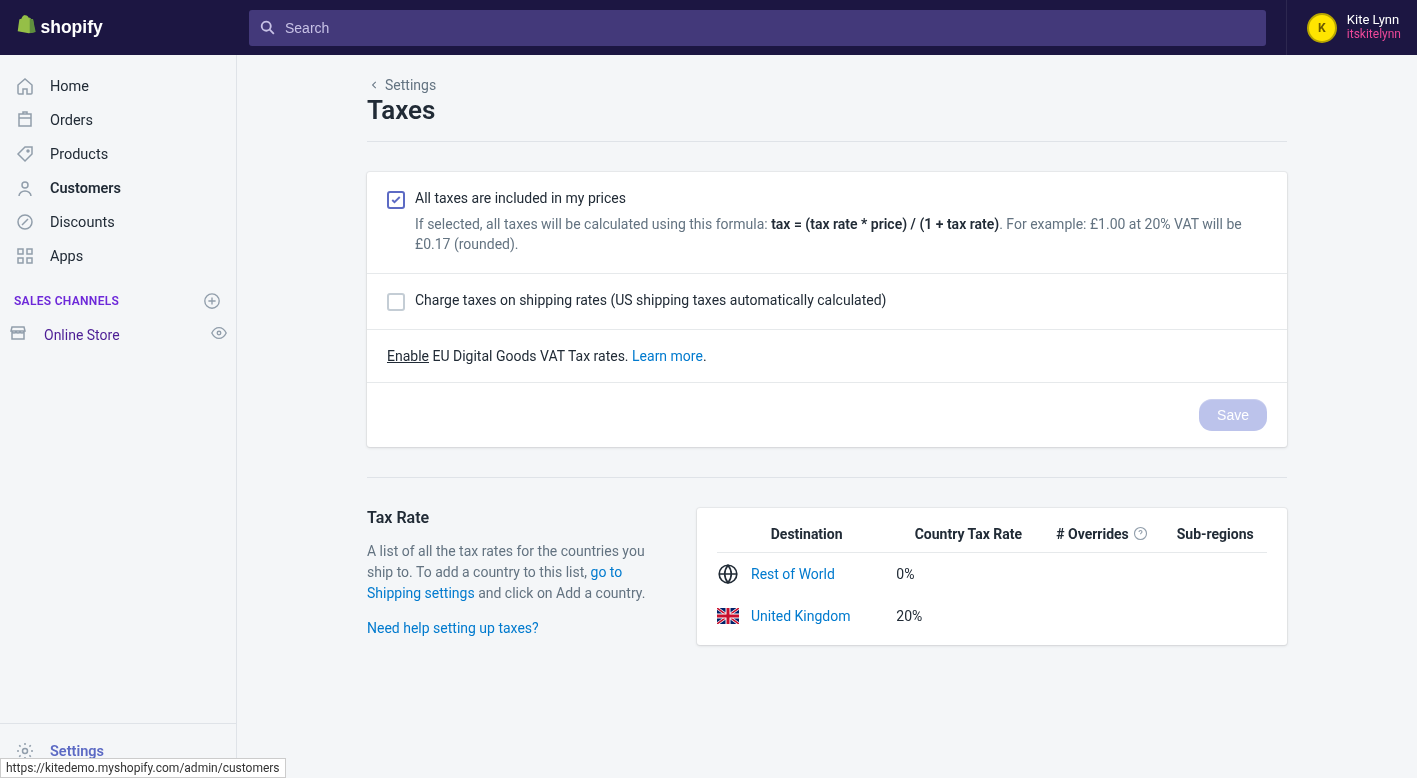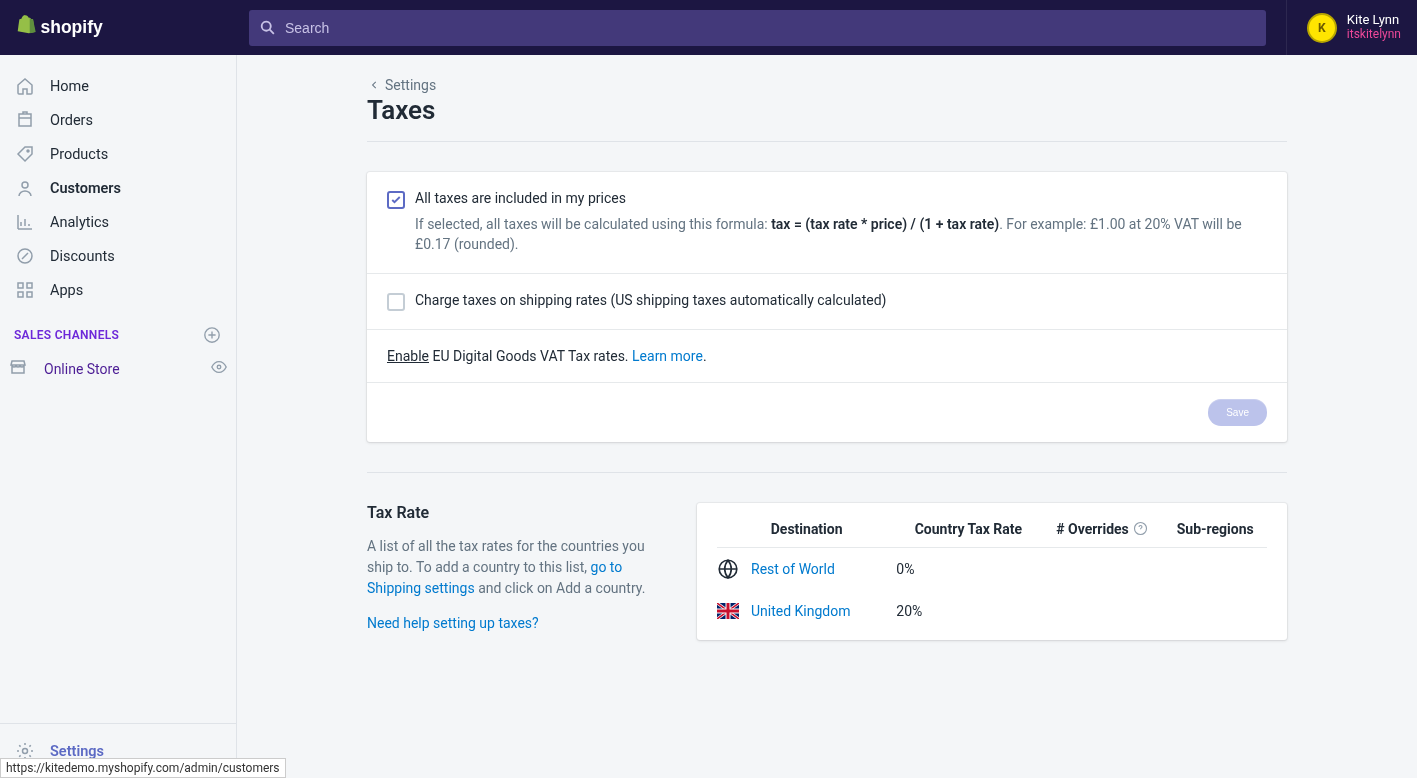--- a/index.html
+++ b/index.html
@@ -50,21 +50,21 @@
 .check.checked svg{display:block;}
 .check svg{display:none;color:#5c6ac4;width:12px;height:12px;}
 .check-content { flex:1;}
 .check-label { font-size:14px;color:#212b36;}
 .check-help { font-size:14px;color:#637381;line-height:1.45;margin-top:8px;padding-left:0;}
 .check-help strong{color:#212b36;font-weight:600;}
 .eu-row { font-size:14px;color:#212b36;}
 .eu-row .enable { text-decoration:underline;cursor:pointer;}
 .eu-row a { color:#007ace;text-decoration:none;}
 .card-footer { padding: 16px 20px; display:flex; justify-content:flex-end;}
-.save-btn { background:#bcc3eb;color:#fff;border:none;padding:8px 18px;border-radius:13px;font-size:10px;cursor:not-allowed;box-shadow:inset 0 1px 0 rgba(255,255,255,.2);}
+.save-btn { background:#bcc3eb;color:#fff;border:none;padding:8px 18px;border-radius:13px;font-size:14px;cursor:not-allowed;box-shadow:inset 0 1px 0 rgba(255,255,255,.2);}
 .table-card { flex:1; background:#fff; border-radius:3px; box-shadow:0 0 0 1px rgba(63,63,68,.05), 0 1px 3px rgba(63,63,68,.15); padding:18px 20px 8px;}
 .tbl { width:100%; border-collapse:collapse;}
 .tbl th { text-align:center; font-weight:700; font-size:14px; color:#212b36; padding-bottom:10px; border-bottom:1px solid #e6e9eb;}
 .tbl td { padding:10px 0; font-size:14px;}
 .dest-cell { display:flex;align-items:center;gap:12px;}
 .dest-cell a { color:#007ace;text-decoration:none;}
 .flag { width:22px;height:22px;display:flex;align-items:center;justify-content:center;}
 .th-help { display:inline-flex;align-items:center;gap:4px;}
 .th-help svg{width:15px;height:15px;color:#919eab;}
 </style>
@@ -124,28 +124,20 @@
       <span>Products</span>
     </div>
     <div class="nav-item bold">
       <span class="icon">
           <svg width="20" height="20" viewBox="0 0 20 20" fill="none" stroke="currentColor" stroke-width="1.5">
             <circle cx="10" cy="7" r="3"></circle>
             <path d="M4 18c0-3 3-5 6-5s6 2 6 5"></path>
           </svg>
         </span>
       <span>Customers</span>
-    </div>
-    <div class="nav-item">
-      <span class="icon">
-          <svg width="20" height="20" viewBox="0 0 20 20" fill="none" stroke="currentColor" stroke-width="1.5">
-            <path d="M3 17V3M3 17h14M6 14v-4M10 14V7M14 14v-2"></path>
-          </svg>
-        </span>
-      <span>Analytics</span>
     </div>
     <div class="nav-item">
       <span class="icon">
           <svg width="20" height="20" viewBox="0 0 20 20" fill="none" stroke="currentColor" stroke-width="1.5">
             <circle cx="10" cy="10" r="7"></circle>
             <path d="M7 13l6-6M8 8h.01M12 12h.01"></path>
           </svg>
         </span>
       <span>Discounts</span>
     </div>

